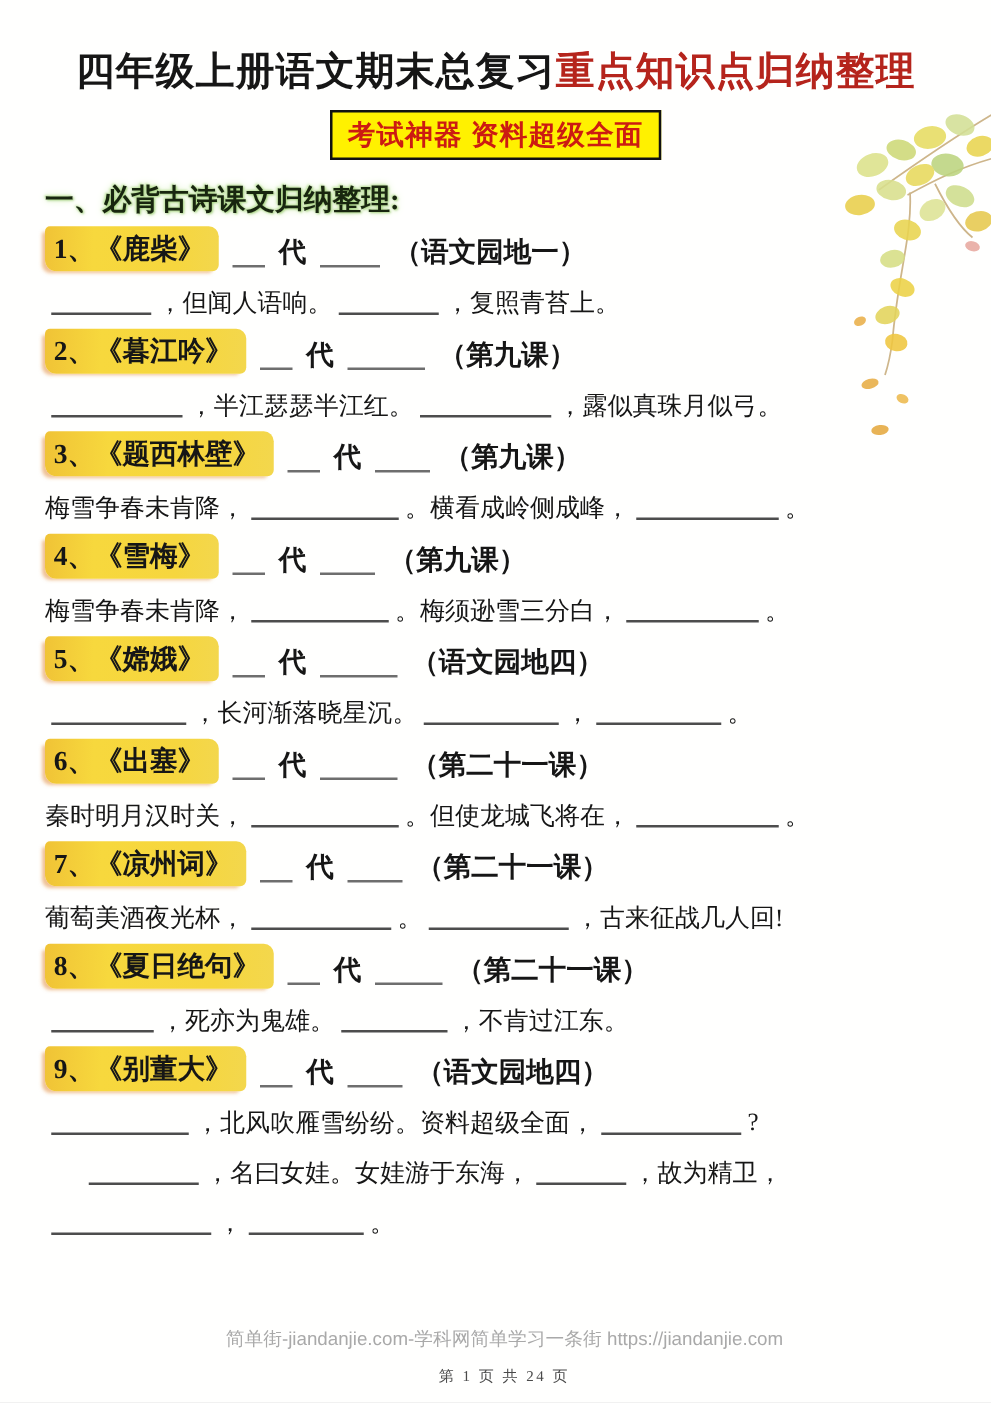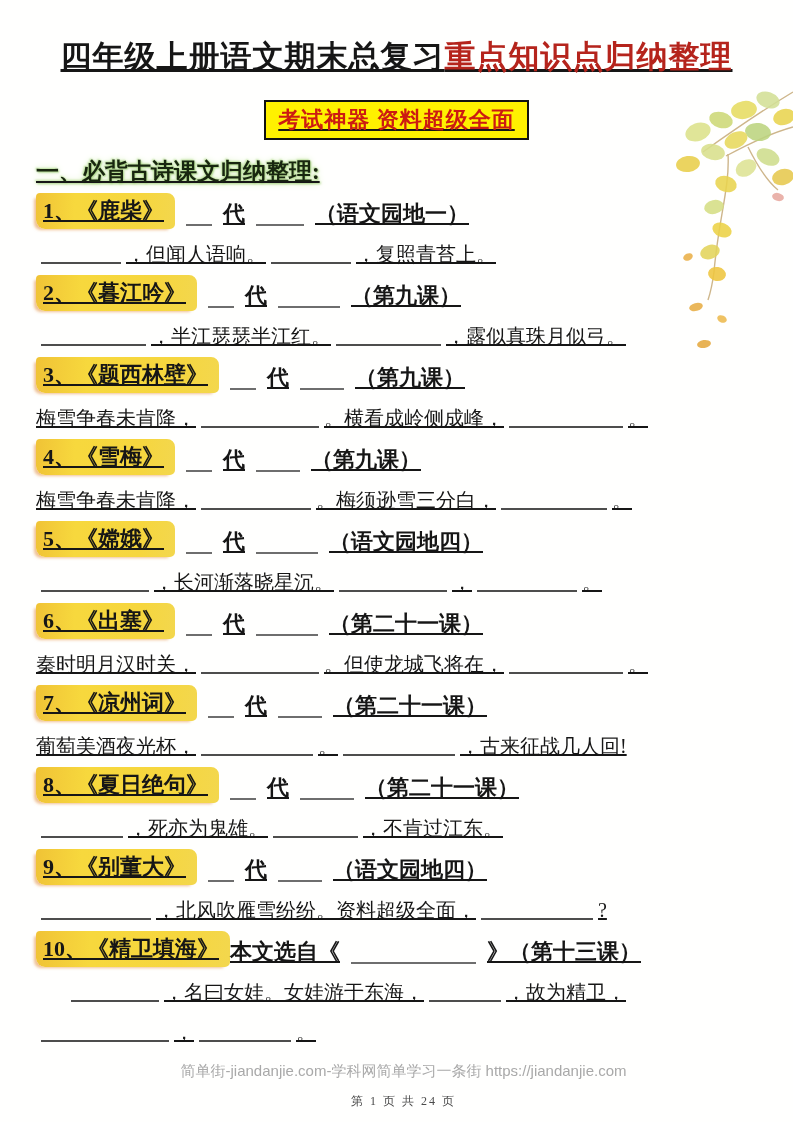--- a/index.html
+++ b/index.html
@@ -5,35 +5,35 @@
   html,body{margin:0;padding:0;background:#e8e8e8;}
   .page{
     position:relative;
     width:793px;height:1122px;
     margin:0 auto;
     background:#fffffe;
     overflow:hidden;
     font-family:"Liberation Serif","DejaVu Serif",serif;
     color:#161616;
   }
-  .content{position:relative;z-index:2;padding:0 36px;text-decoration:underline;}
+  .content{position:relative;z-index:2;padding:0 36px;}
   
   .doc-title{
     margin:36px 0 0 0;
     text-align:center;
     font-size:31px;
     font-weight:bold;
     letter-spacing:1px;
     white-space:nowrap;
   }
   .doc-title .t-red{color:var(--title-red,#b5241c);}
   
   .banner{
     display:table;
-    margin:22px auto 0 auto;
+    margin:10px auto 0 auto;
     background:var(--banner-bg,#fff100);
     border:2px solid #111;
     padding:3px 12px;
     font-size:22px;
     font-weight:bold;
     color:var(--banner-text,#cc1b12);
     letter-spacing:1px;
   }
   
   .section-heading{
@@ -274,26 +274,20 @@
             <span class="htx">（语文园地四）</span>
           </div>
           <div class="item-line">
             <span class="bl" style="width: 110px;"></span>
             <span class="ctx">，北风吹雁雪纷纷。资料超级全面，</span>
             <span class="bl" style="width: 112px;"></span>
             <span class="ctx">?</span>
           </div>
         </section>
         <section>
-          <div class="item-header">
-            <span class="hl">10、《精卫填海》</span>
-            <span class="htx">本文选自《</span>
-            <span class="bl" style="width: 125px;"></span>
-            <span class="htx">》（第十三课）</span>
-          </div>
           <div class="item-line" style="padding-left: 30px;">
             <span class="bl" style="width: 88px;"></span>
             <span class="ctx">，名曰女娃。女娃游于东海，</span>
             <span class="bl" style="width: 72px;"></span>
             <span class="ctx">，故为精卫，</span>
           </div>
           <div class="item-line">
             <span class="bl" style="width: 128px;"></span>
             <span class="ctx">，</span>
             <span class="bl" style="width: 92px;"></span>

